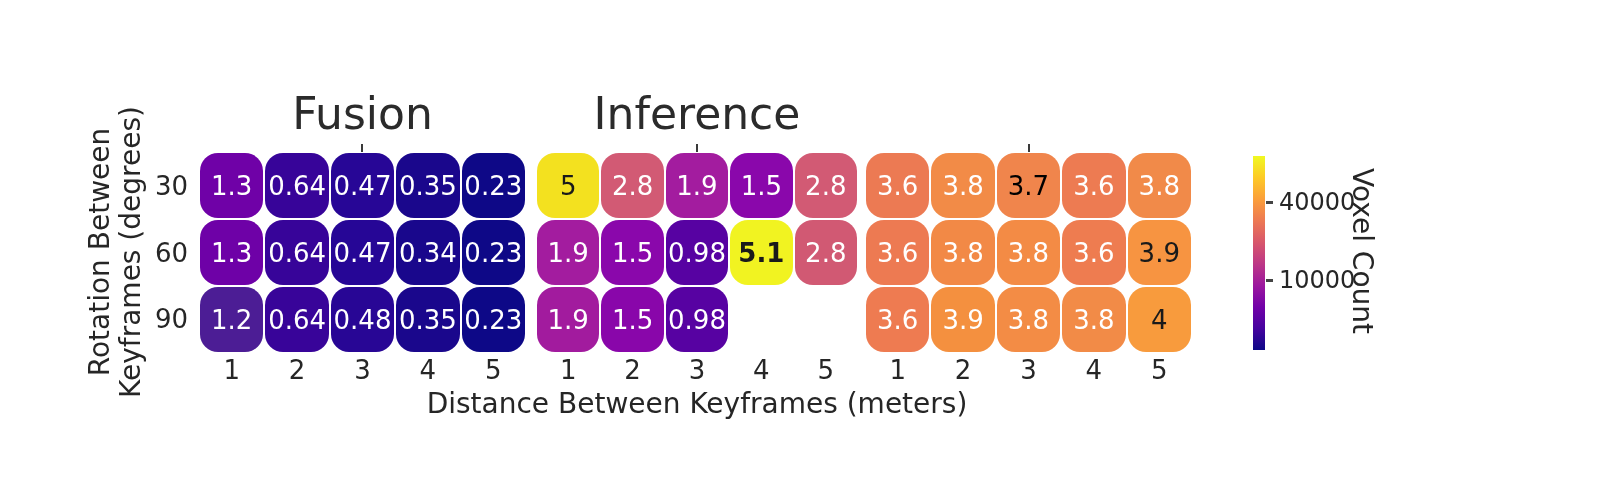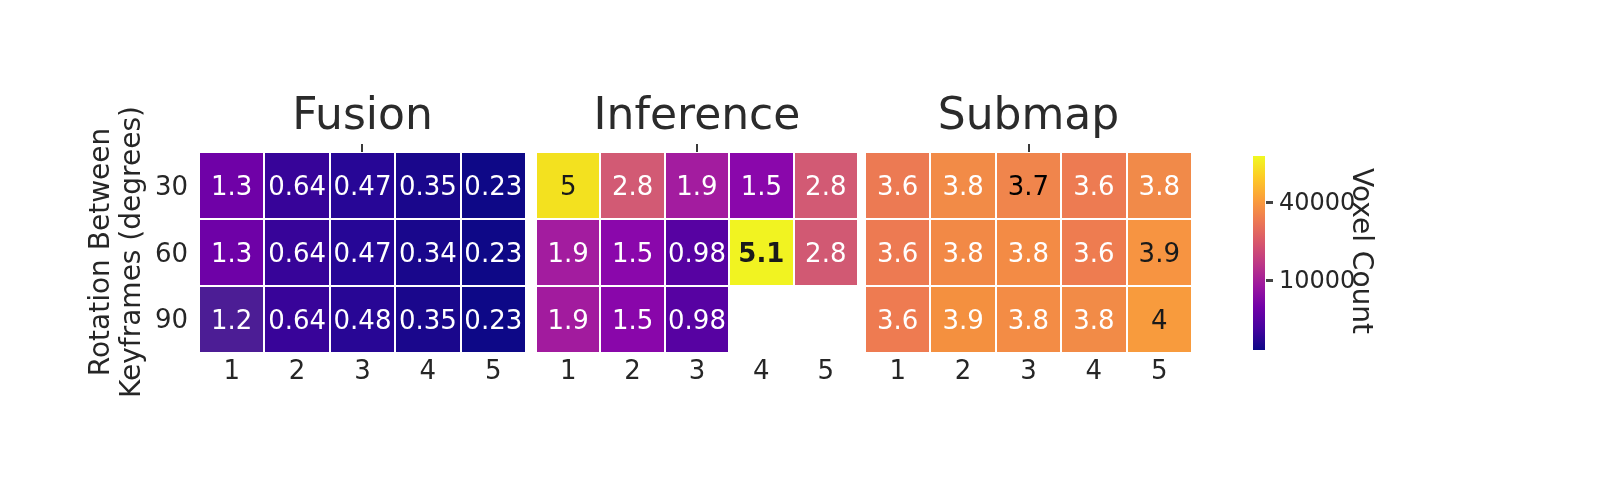--- a/index.html
+++ b/index.html
@@ -10,21 +10,21 @@
   .panel-title{
     position:absolute;top:92px;height:50px;line-height:1.0;
     text-align:center;font-size:44px;color:#2b2b2b;
   }
   .top-tick{position:absolute;top:144px;width:2px;height:8px;background:#3a3a3a;}
   .grid{
     position:absolute;top:153px;height:199px;display:grid;
     grid-template-rows:repeat(3,1fr);grid-template-columns:repeat(5,1fr);
     gap:2px;background:#ffffff;
   }
-  .cell{display:flex;align-items:center;justify-content:center;font-size:26px;}
+  .cell{display:flex;align-items:center;justify-content:center;font-size:26px;border-radius:18px;}
   .xticks{
     position:absolute;top:354px;height:32px;display:grid;
     grid-template-columns:repeat(5,1fr);gap:2px;
   }
   .xticks div{text-align:center;font-size:26px;color:#262626;line-height:32px;}
   .ytick{
     position:absolute;width:50px;text-align:right;font-size:26px;color:#262626;
     transform:translateY(-50%);left:138px;
   }
   .ylabel{
@@ -62,21 +62,20 @@
     <div>Rotation Between</div>
     <div>Keyframes (degrees)</div>
   </div>
 
   <div class="ytick" style="top:186px">30</div>
   <div class="ytick" style="top:252.5px">60</div>
   <div class="ytick" style="top:319px">90</div>
 
   <div class="panel-title" style="left:200px;width:325px">Fusion</div>
   <div class="panel-title" style="left:537px;width:320px">Inference</div>
-  <div class="panel-title" style="left:866px;width:325px">Submap</div>
 
   <div class="top-tick" style="left:361px"></div>
   <div class="top-tick" style="left:696px"></div>
   <div class="top-tick" style="left:1028px"></div>
 
   <div class="grid" id="grid-0" style="left:200px;width:325px">
       <div class="cell" style="background: rgb(111, 1, 167); color: rgb(255, 255, 255);">1.3</div>
       <div class="cell" style="background: rgb(55, 4, 153); color: rgb(255, 255, 255);">0.64</div>
       <div class="cell" style="background: rgb(39, 6, 150); color: rgb(255, 255, 255);">0.47</div>
       <div class="cell" style="background: rgb(26, 7, 140); color: rgb(255, 255, 255);">0.35</div>
@@ -140,20 +139,21 @@
       <div>5</div>
     </div>
   <div class="xticks" id="xticks-2" style="left:866px;width:325px">
       <div>1</div>
       <div>2</div>
       <div>3</div>
       <div>4</div>
       <div>5</div>
     </div>
 
+  <div class="xlabel">Distance Between Keyframes (meters)</div>
 
   <div class="cbar"></div>
   <div class="cbar-tick" style="top:200.5px"></div>
   <div class="cbar-tick" style="top:278.5px"></div>
   <div class="cbar-ticklabel" style="top:202px">40000</div>
   <div class="cbar-ticklabel" style="top:280px">10000</div>
   <div class="cbar-label">Voxel Count</div>
 
 </div>
 

